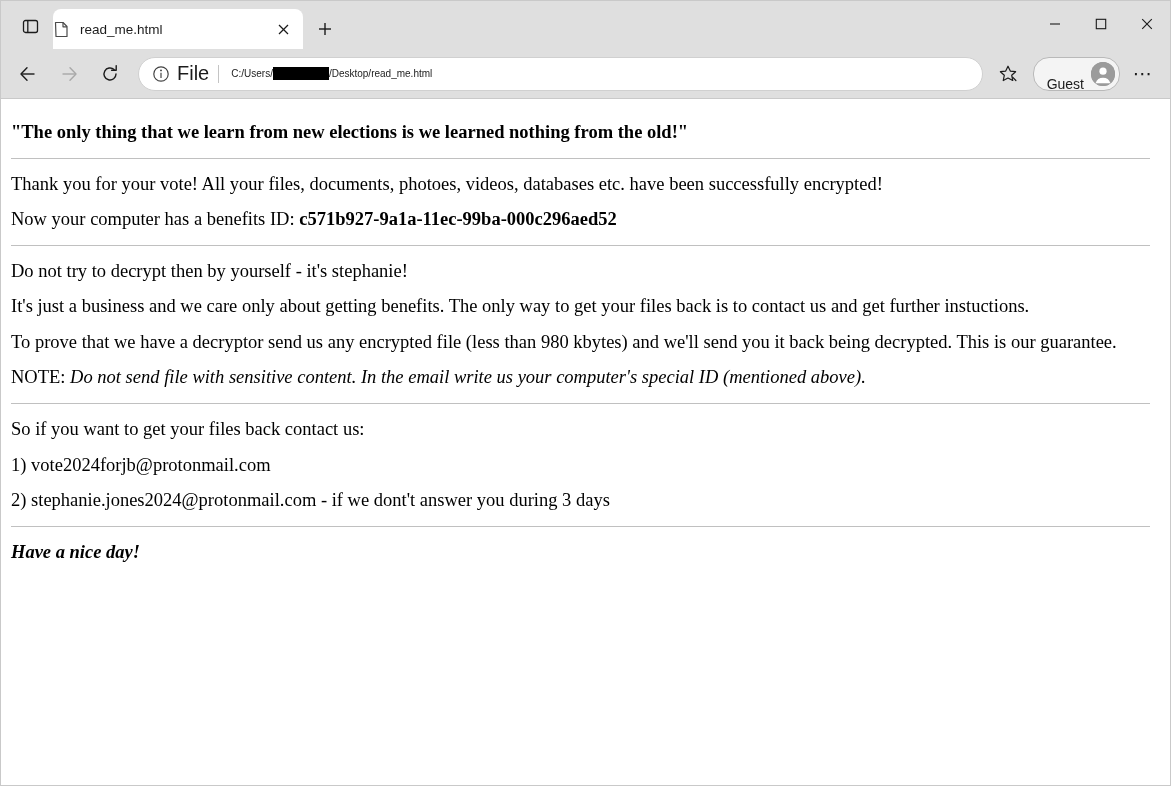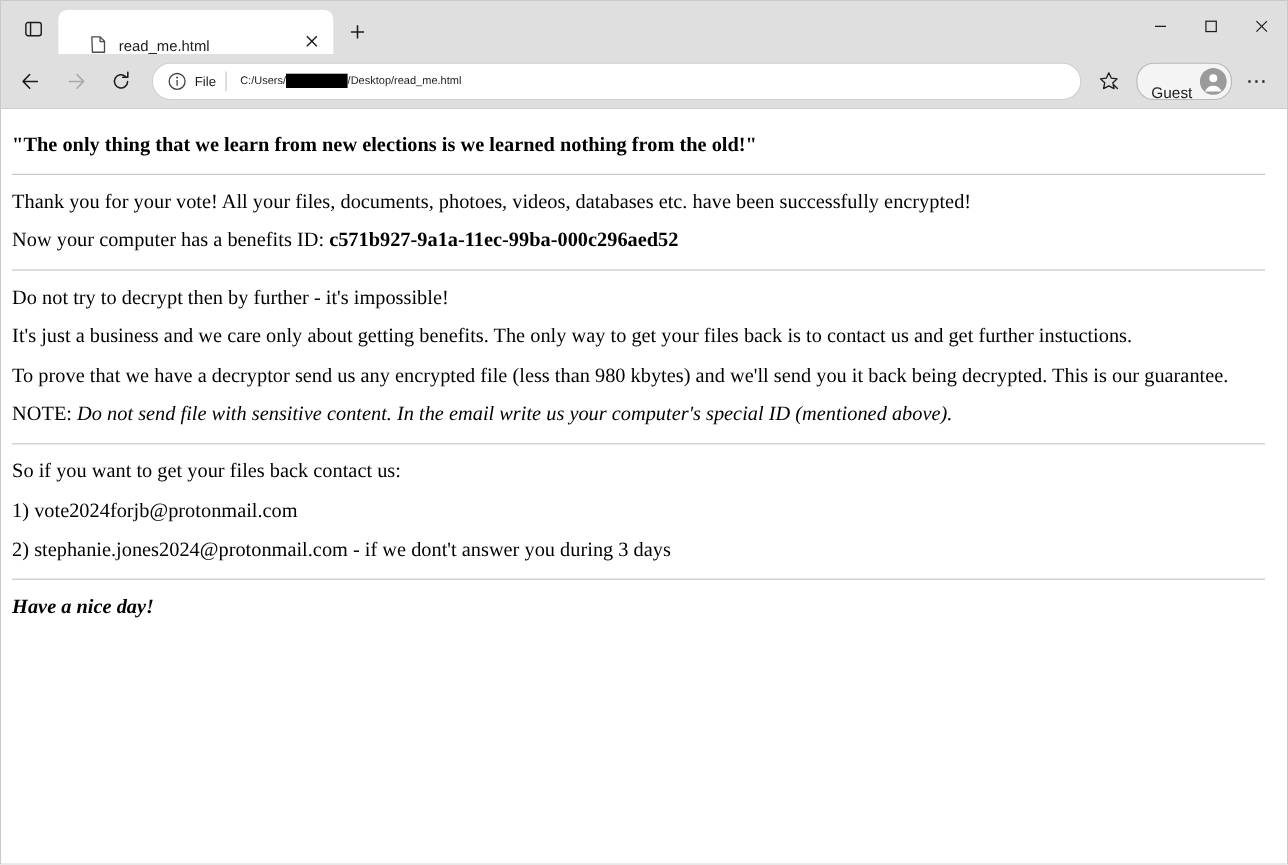--- a/index.html
+++ b/index.html
@@ -45,22 +45,22 @@
     cursor: pointer;
   }
 
   .tab {
     height: 40px;
     min-width: 250px;
     max-width: 280px;
     background: #ffffff;
     border-radius: 8px 8px 0 0;
     display: flex;
-    align-items: flex-end;
-    padding: 0 8px 0 28px;
+    align-items: center;
+    padding: 0 8px 0 0;
     box-sizing: border-box;
     position: relative;
     cursor: default;
   }
   .tab-favicon {
     width: 17px;
     height: 17px;
     flex: 0 0 auto;
     margin-right: 10px;
     display: flex;
@@ -154,21 +154,21 @@
   .info-icon {
     width: 19px;
     height: 19px;
     flex: 0 0 auto;
     margin-right: 7px;
     display: flex;
     align-items: center;
     justify-content: center;
   }
   .scheme-label {
-    font-size: 12px;
+    font-size: 20px;
     color: #1b1b1b;
     margin-right: 9px;
     white-space: nowrap;
   }
   .omni-divider {
     width: 1px;
     height: 18px;
     background: #c4c4c4;
     margin-right: 12px;
     flex: 0 0 auto;
@@ -399,21 +399,21 @@
       <hr>
 
       <p>Thank you for your vote! All your files, documents, photoes, videos, databases etc. have been successfully encrypted!</p>
 
       <p>
         <span>Now your computer has a benefits ID: </span><b>c571b927-9a1a-11ec-99ba-000c296aed52</b>
       </p>
 
       <hr>
 
-      <p>Do not try to decrypt then by further - it's impossible!</p>
+      <p>Do not try to decrypt then by yourself - it's stephanie!</p>
 
       <p>It's just a business and we care only about getting benefits. The only way to get your files back is to contact us and get further instuctions.</p>
 
       <p>To prove that we have a decryptor send us any encrypted file (less than 980 kbytes) and we'll send you it back being decrypted. This is our guarantee.</p>
 
       <p>
         <span>NOTE: </span><i>Do not send file with sensitive content. In the email write us your computer's special ID (mentioned above).</i>
       </p>
 
       <hr>

